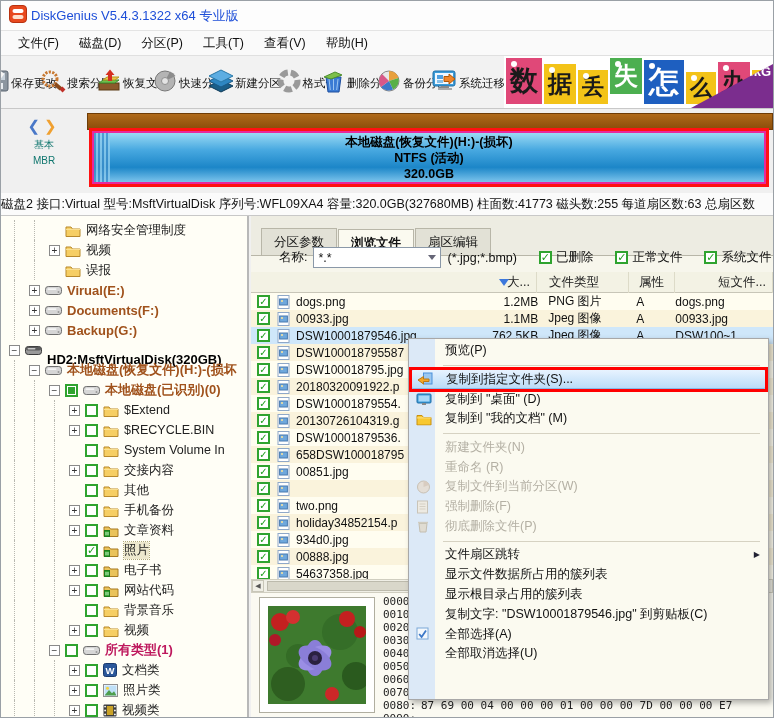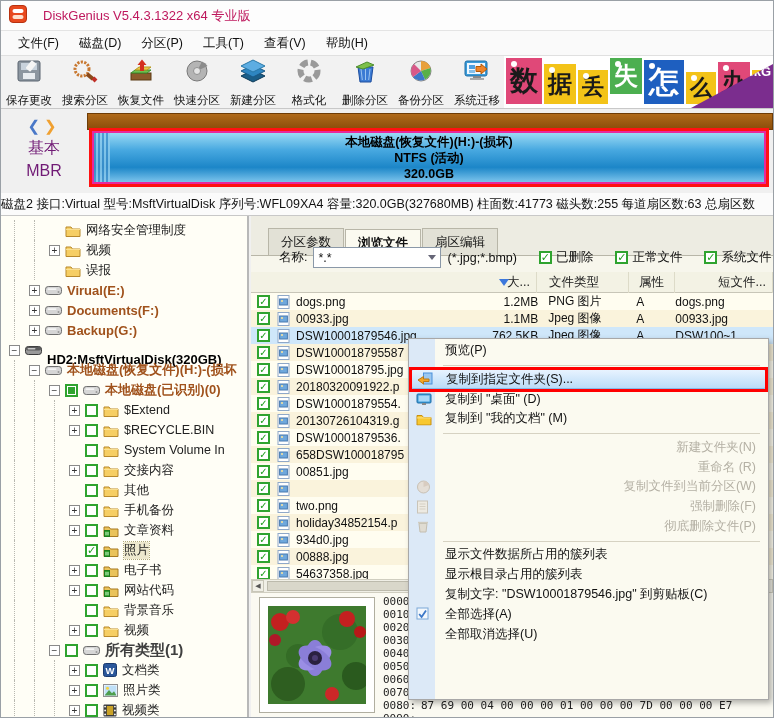--- a/index.html
+++ b/index.html
@@ -4,44 +4,44 @@
 <style>
   * { margin:0; padding:0; box-sizing:border-box; }
   html,body { background:#d8d8d8; }
   body { font-family:"Liberation Sans","DejaVu Sans",sans-serif; }
   #win { position:relative; width:774px; height:718px; background:#F0F0F0;
          border:1px solid #9aa0a6; overflow:hidden; }
 
   
   .titlebar { position:absolute; left:0; top:0; right:0; height:30px; background:#FDFDFD;
               display:flex; align-items:center; padding-left:8px; border-bottom:1px solid #E4E4E4; }
-  .titlebar .ttl { font-size:13px; color:#be185d; margin-left:16px; }
+  .titlebar .ttl { font-size:13px; color:#1d4ed8; margin-left:4px; }
 
   
   .menubar { position:absolute; left:0; top:30px; right:0; height:25px; background:#FAFAFA;
              display:flex; align-items:center; padding-left:8px; gap:2px; border-bottom:1px solid #E0E0E0; }
   .menubar .mitem { font-size:12.5px; color:#111; padding:3px 9px; cursor:default; }
 
   
   .toolbar { position:absolute; left:0; top:55px; right:0; height:53px; background:#F2F2F2;
              border-bottom:1px solid #C8C8C8; display:flex; align-items:stretch; }
-  .tbtn { width:56px; display:flex; flex-direction:column; align-items:center; justify-content:space-between; padding-top:2px; }
+  .tbtn { width:56px; display:flex; align-items:center; justify-content:flex-end; padding-top:2px; }
   .tbtn .tlab { font-size:11.5px; color:#111; margin-top:0px; white-space:nowrap; }
   .banner { position:absolute; right:0; top:0; width:269px; height:52px; background:#FFFFFF; overflow:hidden; }
   .btile { position:absolute; display:flex; align-items:center; justify-content:center; font-weight:bold; }
   .btile::before { content:''; position:absolute; left:5px; top:3px; width:6px; height:6px; border-radius:50%; background:#fff; }
   .btri { position:absolute; right:0; top:8px; width:82px; height:44px; background:#7B2D8E;
           clip-path:polygon(0 100%,100% 0,100% 100%); display:flex; align-items:flex-start; justify-content:flex-end; }
   .btri span { color:#fff; font-weight:bold; font-size:13px; padding:0 2px 4px 0; }
 
   
   .sidenav { position:absolute; left:0; top:108px; width:86px; height:84px; text-align:center; }
   .sidenav .arrows { margin-top:8px; font-size:15px; letter-spacing:4px; }
   .arrowL { color:#4A78C8; font-weight:bold; } .arrowR { color:#F0A030; font-weight:bold; }
-  .sidenav .lab { font-size:16px; color:#701a75; margin-top:3px; }
+  .sidenav .lab { font-size:10px; color:#0f766e; margin-top:3px; }
   .diskstrip { position:absolute; left:86px; top:112px; right:0; height:17px;
                background:linear-gradient(#B06A1A,#8A4D0A); border:1px solid #6E3C06; }
   .anno-part { position:absolute; left:88px; top:127px; right:4px; height:59px;
                border:3px solid #FF1111; z-index:5; pointer-events:none; }
   .partblock { position:absolute; left:91px; top:130px; right:7px; height:53px;
                border:2px solid #E8289C;
                background:linear-gradient(180deg,#9ADAF4 0%,#47A8E0 35%,#1C86C8 70%,#7CC4EC 100%);
                display:flex; flex-direction:column; align-items:center; justify-content:center; }
   .partblock .pl { font-size:12.5px; font-weight:bold; color:#000; line-height:16px; white-space:nowrap; }
   .partstripes { position:absolute; left:0; top:0; bottom:0; width:16px;
@@ -61,29 +61,29 @@
   .texp { width:11px; height:11px; flex:none; margin-left:8px; background:#fff; border:1px solid #8A8A8A;
           font-size:10px; line-height:9px; text-align:center; color:#333; }
   .texp-blank { width:11px; height:11px; flex:none; margin-left:8px; }
   .tcb { width:13px; height:13px; flex:none; margin-left:5px; background:#fff; border:2px solid #2FA32F;
          display:flex; align-items:center; justify-content:center; font-size:11px; font-weight:bold; color:#1E9E1E; line-height:1; }
   .tcb .fillsq { width:7px; height:7px; background:#2FA32F; }
   .ticon { flex:none; margin-left:5px; display:flex; align-items:center; }
   .tlabel { margin-left:5px; font-size:12.5px; color:#222; }
   .tlabel.vol { font-weight:bold; color:#A0521C; font-size:13px; }
   .tlabel.dark { font-weight:bold; color:#000; font-size:13px;margin-top:18px; }
-  .tlabel.alltypes { font-weight:bold; color:#404040; font-size:15px; }
+  .tlabel.alltypes { font-weight:bold; color:#be185d; font-size:13px; }
   .tlabel.sel { background:#EDE8CE; outline:1px dotted #B0A878; }
   .vscroll { position:absolute; right:2px; top:219px; bottom:2px; width:14px; background:#F4F3EC; border:1px solid #D8D6C8; }
   .sarrow { position:absolute; left:0; width:12px; height:13px; background:#F0EFE6; border:1px solid #C8C6B8;
             font-size:7px; color:#555; display:flex; align-items:center; justify-content:center; }
   .vthumb { position:absolute; left:1px; top:16px; width:10px; height:52px; background:#DDDBCE; border:1px solid #C2C0B2; }
 
   .rpanel { position:absolute; left:250px; top:215px; right:0; bottom:0; background:#F7F6EC; }
-  .tabs { position:absolute; left:0; top:0; right:0; height:40px; background:#EDECE2; border-bottom:1px solid #B8B6A8; display:flex; align-items:flex-end; padding-left:17px; }
+  .tabs { position:absolute; left:0; top:0; right:0; height:40px; background:#EDECE2; border-bottom:1px solid #B8B6A8; display:flex; align-items:flex-end; padding-left:10px; }
   .tab { font-size:12.5px; color:#111; padding:5px 12px 4px; border:1px solid #B8B6A8; border-bottom:none; background:#E2E1D6; margin-right:1px; }
   .tab.active { background:#FBFAF0; font-weight:bold; position:relative; top:1px; }
   .filterrow { position:absolute; left:0; top:27px; right:0; height:29px; display:flex; align-items:center; font-size:12.5px; color:#111; }
   .combo { width:128px; height:21px; background:#fff; border:1px solid #8A98A8; display:flex; align-items:center; justify-content:space-between; padding:0 4px; margin:0 6px; }
   .combo .chev { width:0; height:0; border-left:4px solid transparent; border-right:4px solid transparent; border-top:5px solid #667; }
   .fcheck { display:flex; align-items:center; gap:4px; margin-left:22px; }
   .fcheck .tcb { margin-left:0; }
 
   .listhead { position:absolute; left:0; top:56px; right:0; height:21px; background:#F3F2E4; border-bottom:1px solid #C8C6B8;
               font-size:12.5px; color:#222; }
@@ -112,21 +112,21 @@
   .hexline .off { display:inline-block; width:38px; }
 
   
   .cmenu { position:absolute; left:407px; top:337px; width:361px; height:362px; z-index:10;
            background:linear-gradient(90deg,#DCE9F7 0 26px,#FBFAF0 26px); border:1px solid #A8A8A8;
            box-shadow:3px 3px 6px rgba(0,0,0,.3); padding:2px 0; display:flex; flex-direction:column; }
   .mi { position:relative; height:19.8px; flex:none; display:flex; align-items:center; padding-left:34px; padding-right:10px;
         font-size:12.5px; color:#111; margin:0 2px; white-space:nowrap; }
   .mi .micon { position:absolute; left:5px; top:50%; transform:translateY(-50%); display:flex; }
   .mi.hl { background:linear-gradient(#E8F3FF,#BBDCF7); border:1px solid #88B8E8; border-radius:2px; }
-  .mi.dis { color:#B4B0A4;justify-content:flex-end; }
+  .mi.dis { color:#B4B0A4; }
   .mi .sub { position:absolute; right:6px; font-size:8px; color:#223; }
   .msep { height:8.6px; flex:none; position:relative; margin:0 2px 0 34px; }
   .msep::after { content:''; position:absolute; left:0; right:6px; top:50%; border-top:1px solid #D6D2C2; }
   .anno-mi { position:absolute; left:-3px; right:-3px; top:-3.5px; bottom:-3.5px; border:3px solid #FF0000; pointer-events:none; }
 </style>
 </head>
 <body>
 
 <div id="win">
 
@@ -1016,20 +1016,24 @@
         <span class="micon">
           <svg width="14" height="14">
             <path d="M3 4.5h8l-1 8.5H4z" fill="#E0DCD2" stroke="#C4BEB0"></path>
             <rect x="2" y="2.8" width="10" height="1.6" fill="#D0CCC0"></rect>
           </svg>
         </span>
         <span>彻底删除文件(P)</span>
       </div>
       <div class="msep"></div>
       <div class="mi">
+        <span>文件扇区跳转</span>
+        <span class="sub">▶</span>
+      </div>
+      <div class="mi">
         <span>显示文件数据所占用的簇列表</span>
       </div>
       <div class="mi">
         <span>显示根目录占用的簇列表</span>
       </div>
       <div class="mi">
         <span>复制文字: "DSW10001879546.jpg" 到剪贴板(C)</span>
       </div>
       <div class="mi">
         <span class="micon">

